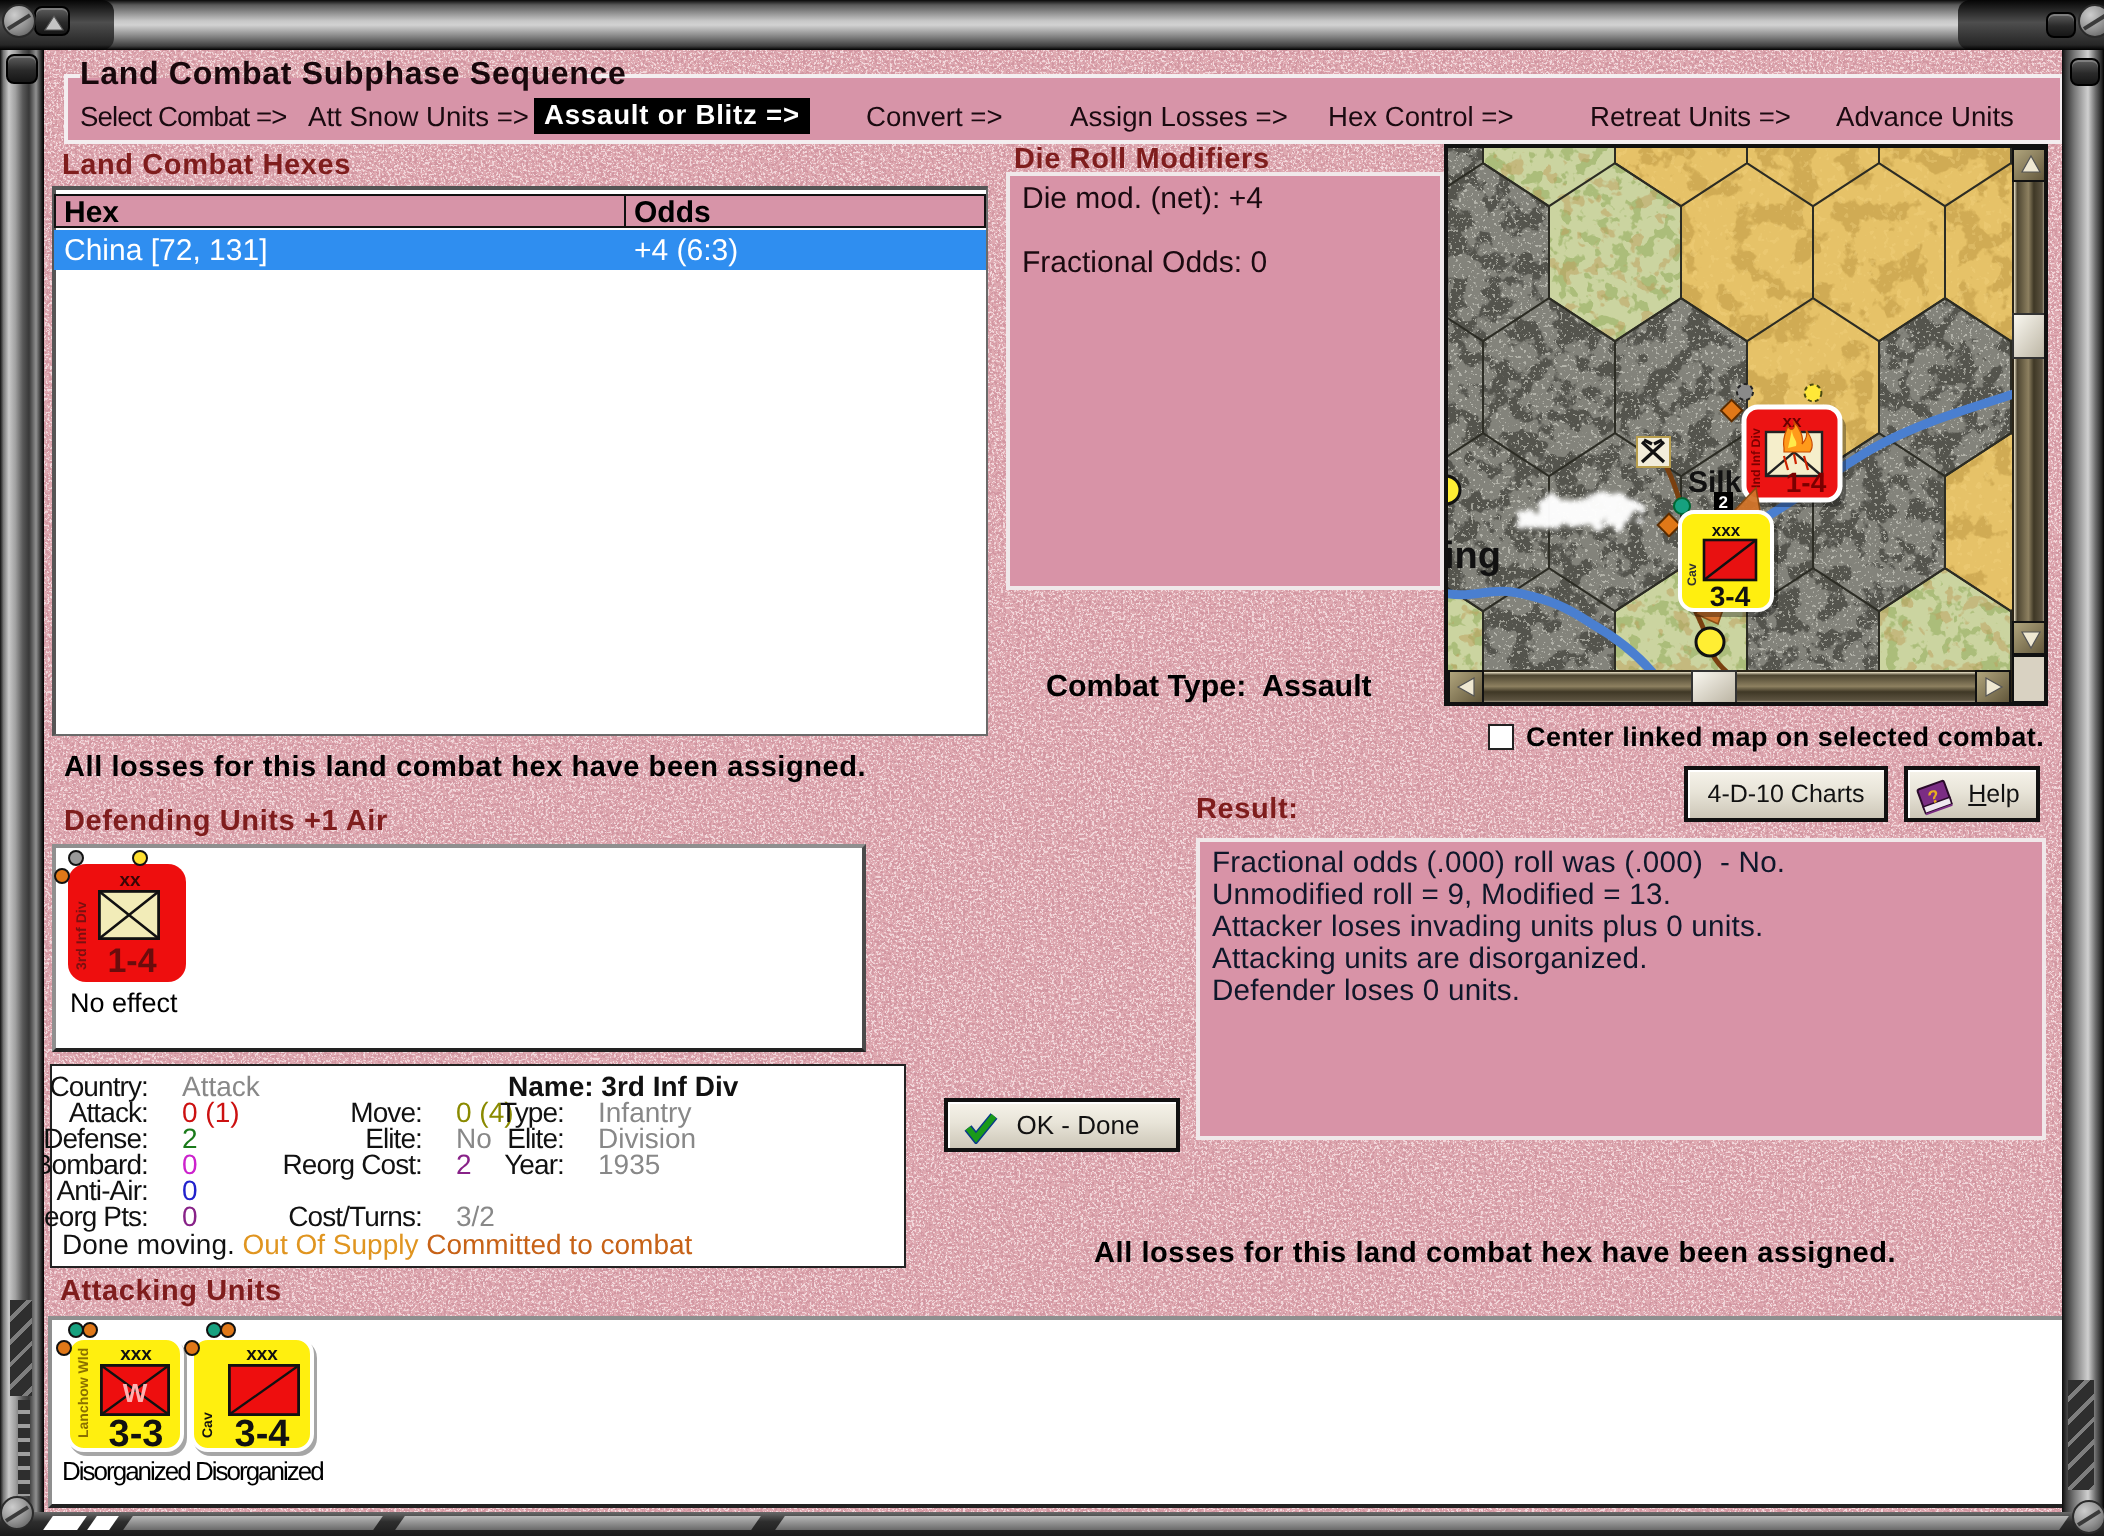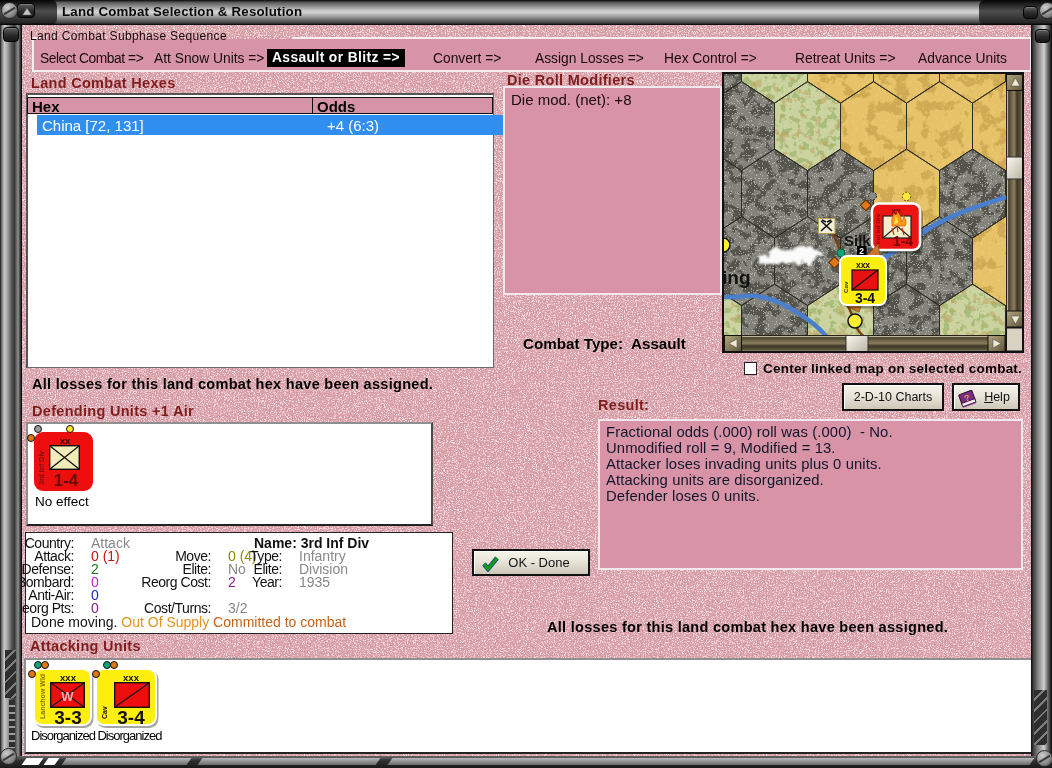--- a/index.html
+++ b/index.html
@@ -18,21 +18,21 @@
 #rframe{left:1031px;top:25px;width:21px;height:731px;background:linear-gradient(90deg,#0a0a0a 0,#3a3a3a 10%,#7a7a7a 30%,#b5b5b5 52%,#d0d0d0 62%,#6a6a6a 80%,#222 95%,#000 100%)}
 #bframe{left:0;top:756px;width:1052px;height:12px;background:linear-gradient(#6a6a6a,#2e2e2e 40%,#1a1a1a)}
 .bbar{position:absolute;top:2px;height:7px;background:linear-gradient(#b8b8b8,#6a6a6a);transform:skewX(-35deg)}
 
 #content{left:22px;top:25px;width:1009px;height:731px;background:#dda6ae;overflow:hidden}
 .noise{left:0;top:0;width:100%;height:100%}
 
 #gbox{left:10px;top:14px;width:1000px;height:33px;background:#d794a8;border:2px solid #f4eef0;border-top:none}
 #gboxtop1{left:10px;top:12px;width:8px;height:2px;background:#f4eef0}
 #gboxtop2{left:270px;top:12px;width:740px;height:2px;background:#f4eef0}
-#gblabel{left:8px;top:4px;font-size:12px;font-weight:normal;color:#18080c;letter-spacing:0.35px}
+#gblabel{left:18px;top:4px;font-size:16px;font-weight:bold;color:#18080c;letter-spacing:0.35px}
 .seq{top:26px;font-size:13.8px;color:#1a0a10}
 #seqhl{left:245px;top:24px;background:#000;color:#fff;font-weight:bold;font-size:13.8px;letter-spacing:0.4px;padding:1px 5px 2px}
 
 .lab{font-size:14.5px;font-weight:bold;color:#7f1d1d;letter-spacing:0.3px}
 
 #lbox{left:4px;top:68px;width:468px;height:275px;background:#fff;border:1px solid #6a6a6a;border-top:2px solid #555;border-left:2px solid #555}
 #lhead{width:466px;height:17px;background:#d794a8;border:1px solid #111}
 #lrow{width:466px;height:20px;background:#2f8ef0;color:#fff;font-size:15px}
 
 #diep{left:481px;top:61px;width:219px;height:209px;background:#d893a7;border:2px solid #f0e8ea}
@@ -87,37 +87,38 @@
   <div class="abs seq" style="left:642px">Hex Control =&gt;</div>
   <div class="abs seq" style="left:773px">Retreat Units =&gt;</div>
   <div class="abs seq" style="left:896px">Advance Units</div>
 
   <div class="abs lab" style="left:9px;top:50px">Land Combat Hexes</div>
   <div class="abs" id="lbox"></div>
   <div class="abs" id="lhead" style="left:5px;top:72px"></div>
   <div class="abs" style="left:290px;top:72px;width:1px;height:17px;background:#111"></div>
   <div class="abs b" style="left:10px;top:73px;font-size:15px">Hex</div>
   <div class="abs b" style="left:295px;top:73px;font-size:15px">Odds</div>
-  <div class="abs" id="lrow" style="left:15px;top:90px">
+  <div class="abs" id="lrow" style="left:5px;top:90px">
         <span style="position:absolute;left:5px;top:2px">China [72, 131]</span>
         <span style="position:absolute;left:290px;top:2px">+4 (6:3)</span>
       </div>
 
   <div class="abs lab" style="left:485px;top:47px">Die Roll Modifiers</div>
   <div class="abs" id="diep" style="padding-top:4px">
-   <div>Die mod. (net): +8</div>
+   <div>Die mod. (net): +4</div>
    <div>&nbsp;</div>
+   <div>Fractional Odds: 0</div>
   </div>
 
   <div class="abs b" style="left:501px;top:310px;font-size:15.2px">Combat Type:&nbsp; Assault</div>
 
   <div class="abs" id="cb"></div>
   <div class="abs b" style="left:741px;top:336px;font-size:13.5px;letter-spacing:0.23px">Center linked map on selected combat.</div>
 
-  <div class="abs btn" style="left:820px;top:358px;width:102px;height:28px;font-size:12.5px;line-height:25px">2-D-10 Charts</div>
+  <div class="abs btn" style="left:820px;top:358px;width:102px;height:28px;font-size:12.5px;line-height:25px">4-D-10 Charts</div>
   <div class="abs btn" style="left:930px;top:358px;width:68px;height:28px;font-size:12.5px;line-height:25px"><span style="position:relative;left:11px"><u>H</u>elp</span>
    <svg class="abs" width="22" height="20" viewBox="0 0 22 20" style="left:3px;top:4px">
     <g transform="rotate(-20 11 10)">
             <rect x="3.5" y="3" width="14" height="11" rx="1" fill="#7b2d84" stroke="#2a0a2a" stroke-width="1"></rect>
     <rect x="3.5" y="12" width="14" height="3.5" fill="#efe8ef" stroke="#2a0a2a" stroke-width="0.8"></rect>
     <path d="M3.5,16 l14,0" stroke="#7b2d84" stroke-width="1"></path>
     <text x="7.5" y="12" font-size="9" font-weight="bold" fill="#e8b020" font-family="Liberation Sans,sans-serif">?</text>
           </g>
    </svg>
   </div>
@@ -375,21 +376,20 @@
 <rect x="1" y="1" width="300" height="279" fill="none" stroke="#111" stroke-width="2"></rect>
 </svg>
 
  <div class="abs" id="titlebar"></div>
  <div class="abs" id="tbleft"></div>
  <div class="abs" id="tbright"></div>
  <div class="abs screw" style="left:1px;top:2px"></div>
  <div class="abs tbtn" style="left:17px;top:3px"><svg width="18" height="15">
         <path d="M9,4 L13.5,11 L4.5,11 Z" fill="#c4c4c4" stroke="#555" stroke-width="0.6"></path>
       </svg></div>
- <div class="abs" id="ttext">Land Combat Selection &amp; Resolution</div>
  <div class="abs tbtn" style="left:1023px;top:6px;width:15px;height:13px"></div>
  <div class="abs screw" style="left:1039px;top:2px"></div>
  <div class="abs" id="lframe"></div>
  <div class="abs" style="left:9px;top:700px;width:6px;height:48px;background:repeating-linear-gradient(#2e2e2e 0 5px,#9e9e9e 5px 7px)"></div>
  <div class="abs" style="left:5px;top:650px;width:11px;height:48px;background:repeating-linear-gradient(135deg,#2e2e2e 0 6px,#7e7e7e 6px 8px)"></div>
  <div class="abs" id="rframe"></div>
  <div class="abs" style="left:1034px;top:690px;width:13px;height:55px;background:repeating-linear-gradient(135deg,#2e2e2e 0 6px,#7e7e7e 6px 8px)"></div>
  <div class="abs tbtn" style="left:3px;top:27px;width:16px;height:15px"></div>
  <div class="abs tbtn" style="left:1035px;top:29px;width:15px;height:14px"></div>
  <div class="abs screw" style="left:0px;top:748px"></div>

